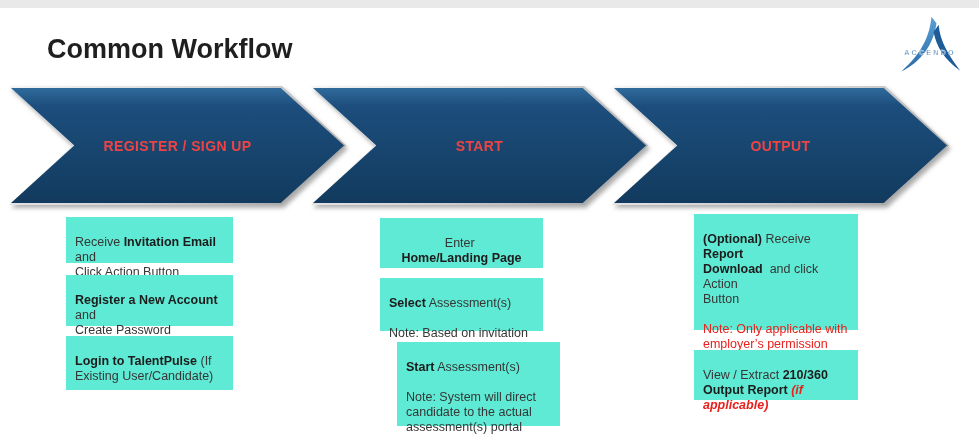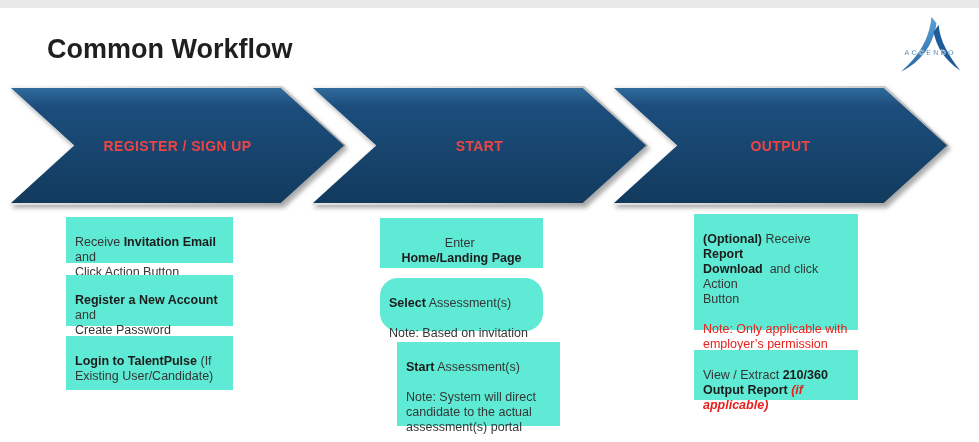--- a/index.html
+++ b/index.html
@@ -46,21 +46,21 @@
   .step .b{font-weight:700;color:#1c1c1c;}
   .step .red{color:#e8211d;}
   .step .i{font-style:italic;}
   .vcenter{display:flex;align-items:center;flex-direction:column;}
   
   .s00{left:66px;top:209px;width:167px;height:46px;}
   .s01{left:66px;top:267px;width:167px;height:51px;}
   .s02{left:66px;top:328px;width:167px;height:54px;}
   
   .s10{left:380px;top:210px;width:163px;height:50px;}
-  .s11{left:380px;top:270px;width:163px;height:53px;border-radius:18px;}
+  .s11{left:380px;top:270px;width:163px;height:53px;}
   .s12{left:397px;top:334px;width:163px;height:84px;}
   
   .s20{left:694px;top:206px;width:164px;height:116px;}
   .s21{left:694px;top:342px;width:164px;height:50px;}
 </style>
 </head>
 <body>
 
 <div class="slide">
 

